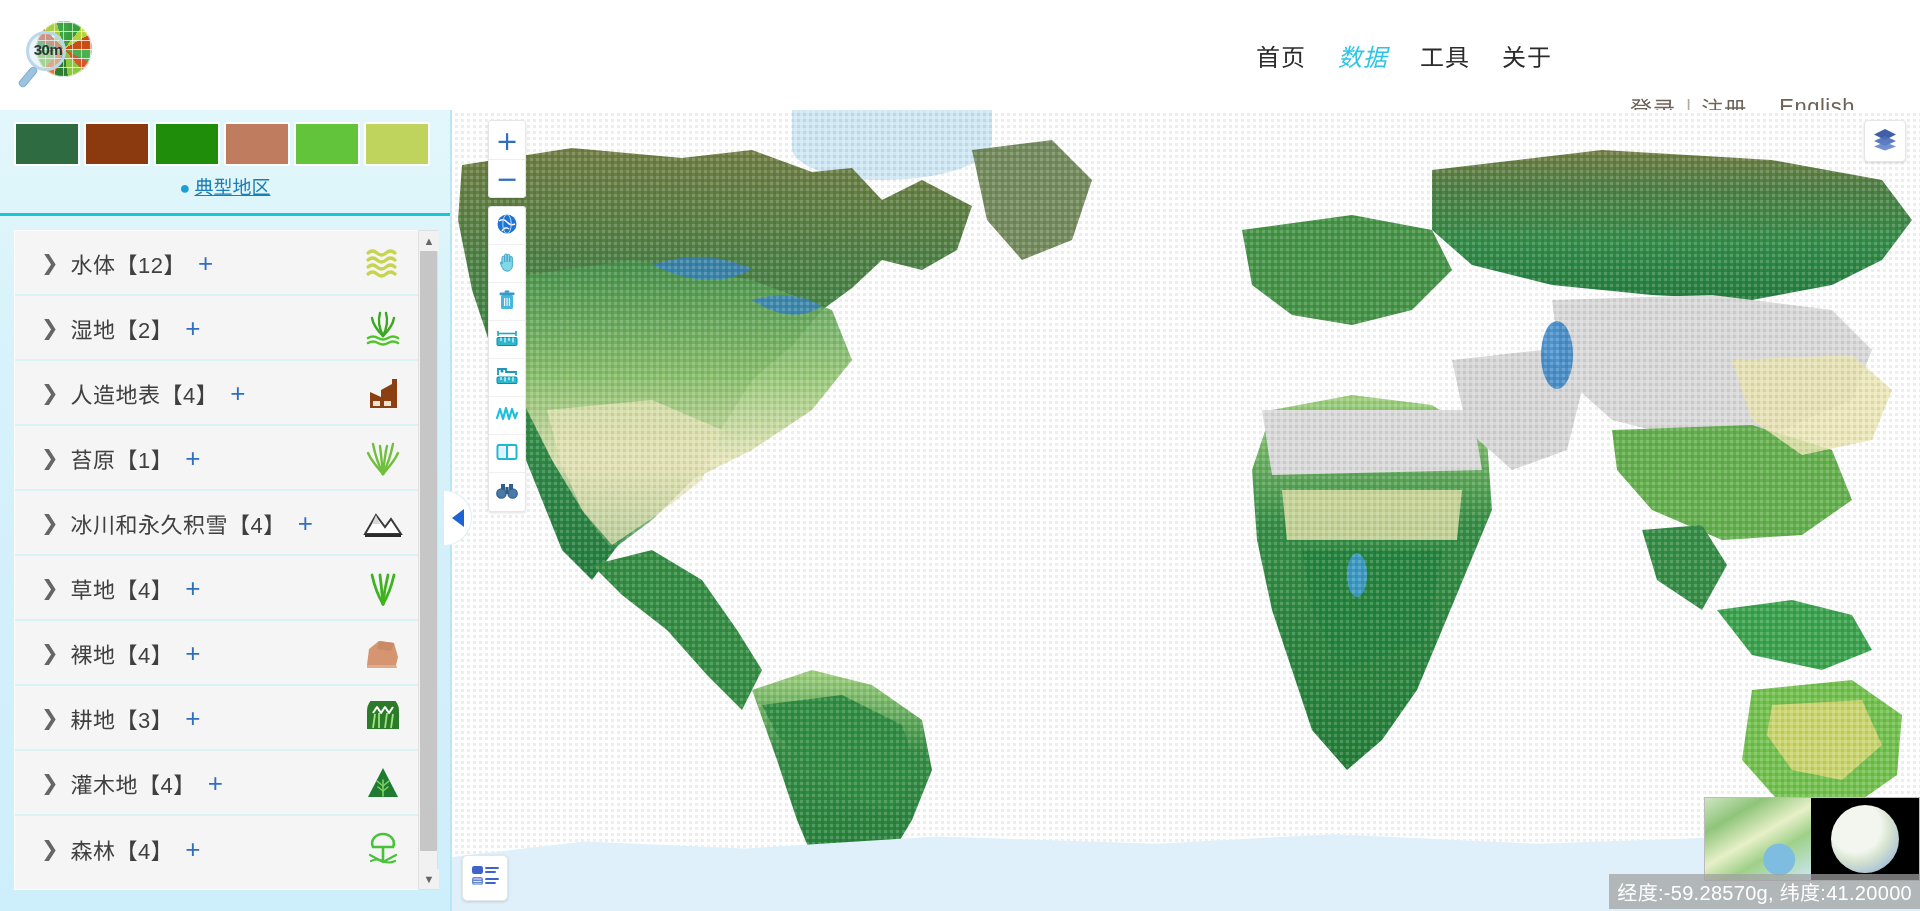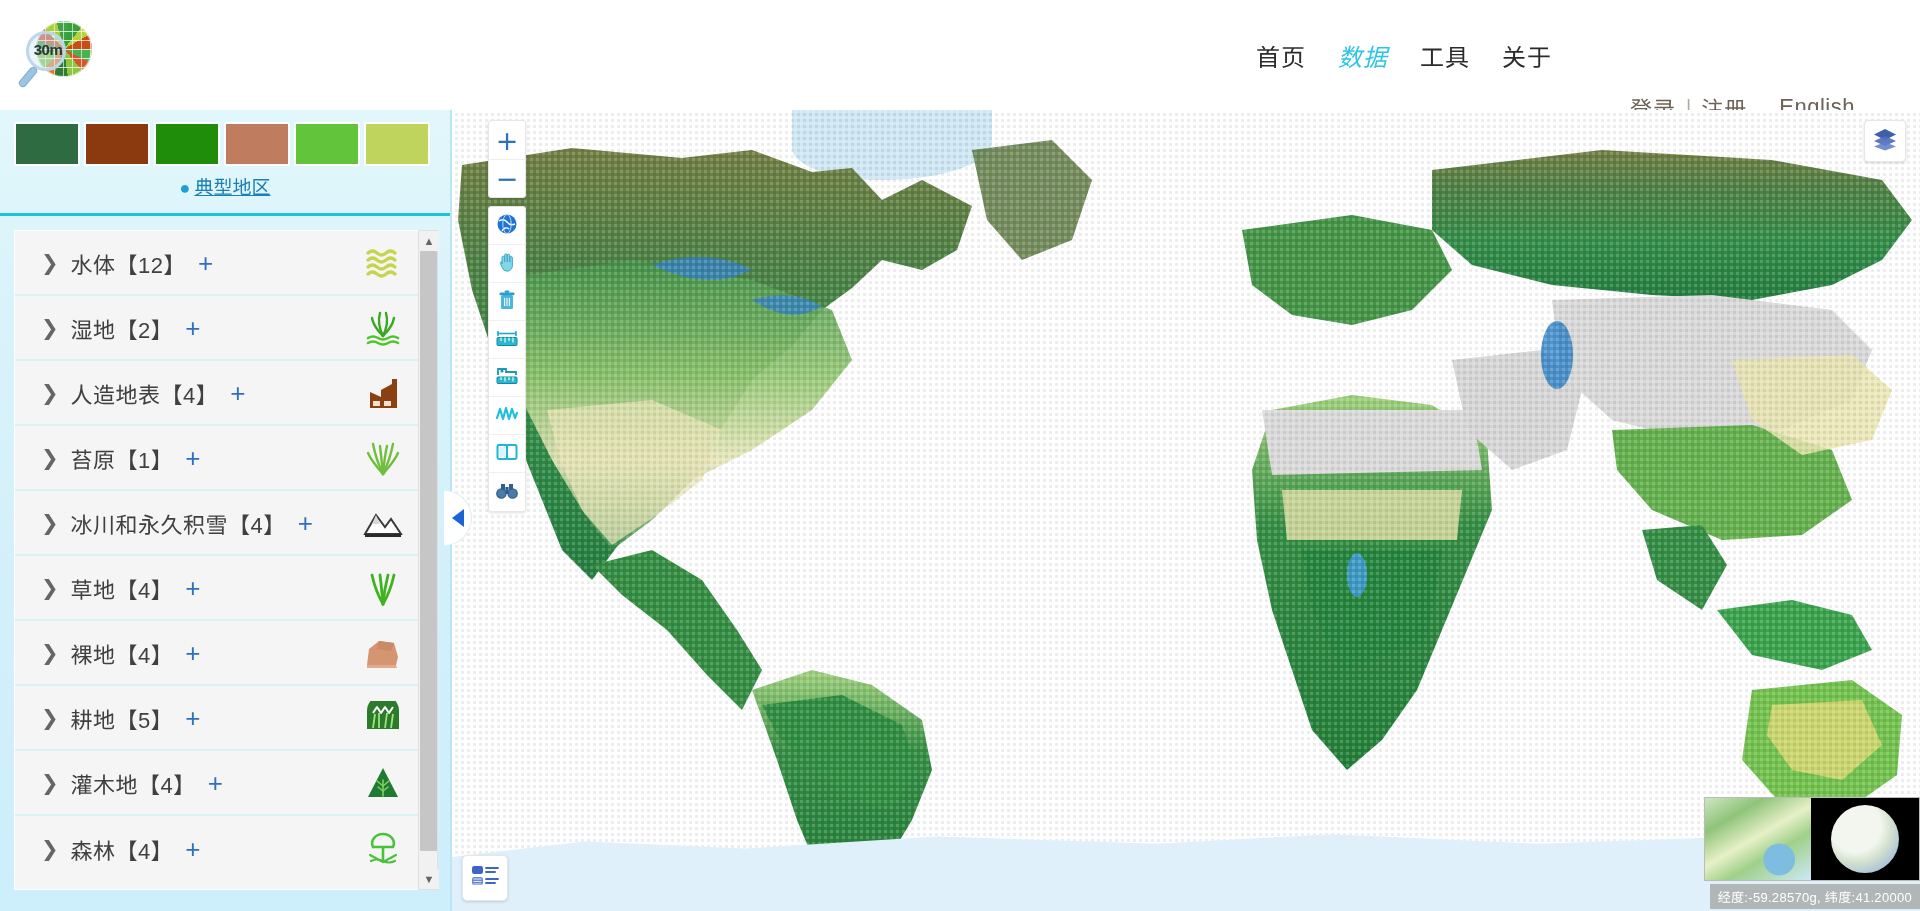--- a/index.html
+++ b/index.html
@@ -300,21 +300,21 @@
   }
   .thumb-globe .gsphere {
     width: 68px; height: 68px; border-radius: 50%;
     background: radial-gradient(circle at 36% 32%, #f2f6ef 0 40%, #d7e3d0 55%, #a9c3d6 78%, #6f93b5 100%);
   }
 
   .coord-bar {
     position: absolute; right: 0; bottom: 2px;
     background: rgba(160,160,160,.72);
     color: #ffffff;
-    font-size: 13px;
+    font-size: 20px;
     padding: 3px 8px;
     z-index: 13;
     letter-spacing: .3px;
   }
 
   .watermark {
     position: absolute; right: 78px; bottom: 20px;
     font-size: 52px; font-weight: bold;
     color: rgba(255,255,255,.92);
     text-shadow: 0 0 3px rgba(0,0,0,.28);
@@ -477,21 +477,21 @@
           <svg width="40" height="32" viewBox="0 0 40 32">
             <path d="M4 28 L6 12 L16 4 L31 6 L35 20 L33 28 Z" fill="#d59571"></path>
             <path d="M16 4 L31 6 L28 14 L14 12 Z" fill="#c98a66"></path>
             <path d="M4 28 L33 28 L34 31 L4 31 Z" fill="#e0ab8b"></path>
           </svg>
         </span>
       </div>
 
       <div class="cat-row">
         <span class="chev">❯</span>
-        <span class="cat-label">耕地【5】</span>
+        <span class="cat-label">耕地【3】</span>
         <span class="cat-plus">+</span>
         <span class="cat-icon">
           <svg width="40" height="34" viewBox="0 0 40 34">
             <path d="M4 10 A16 16 0 0 1 36 10 L36 28 L4 28 Z" fill="#2c7a2c"></path>
             <g stroke="#9fe37a" stroke-width="1.8" fill="none">
               <path d="M10 27 L12 13"></path>
                 <path d="M16 27 L16 12"></path>
               <path d="M22 27 L24 12"></path>
                 <path d="M28 27 L30 13"></path>
             </g>

